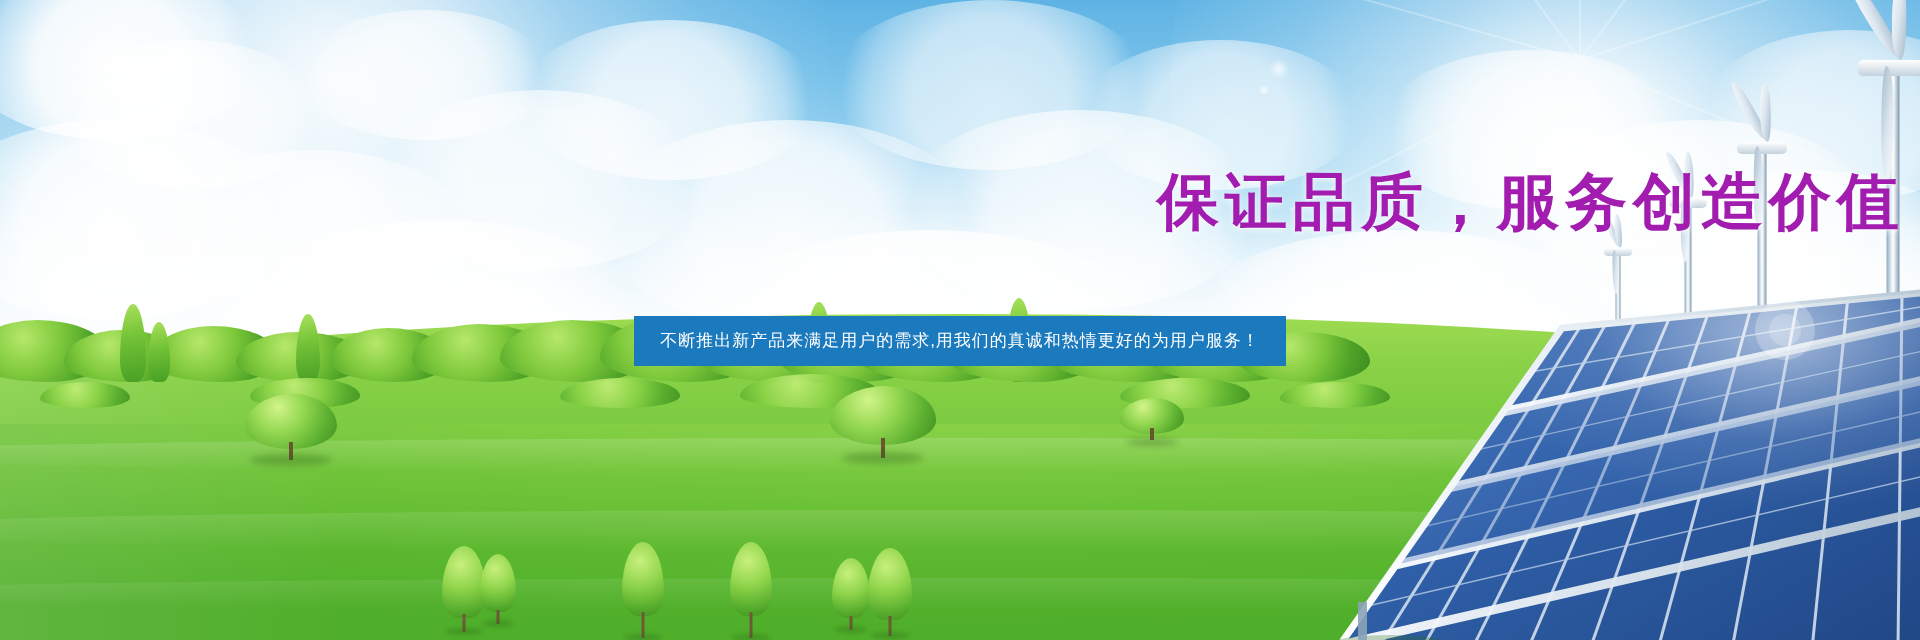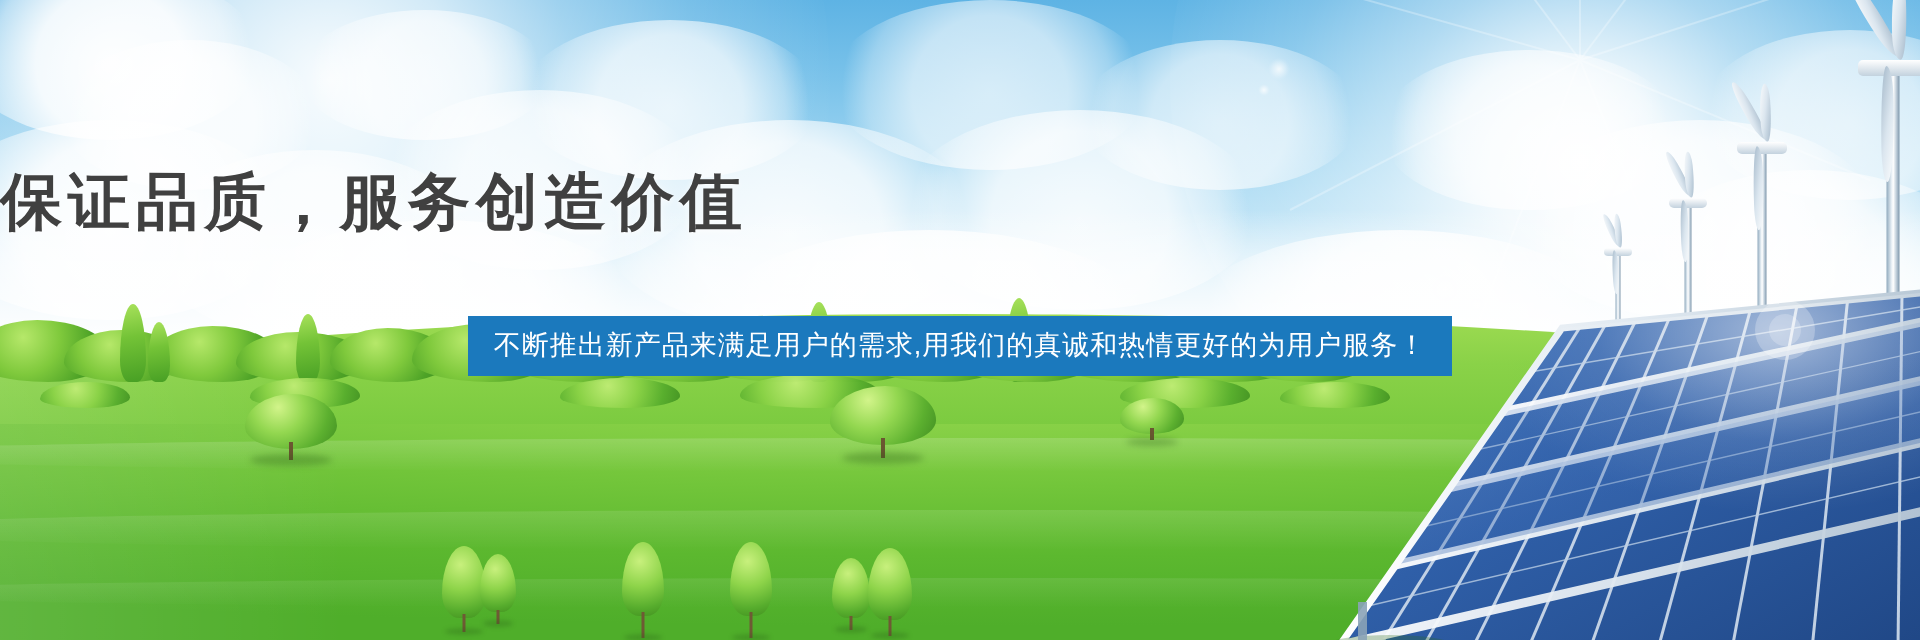--- a/index.html
+++ b/index.html
@@ -196,38 +196,38 @@
     position:absolute;
     right:-30px;bottom:-10px;
     width:760px;height:400px;
     pointer-events:none;
   }
 
   
   .headline{
     position:absolute;
     left:0;right:15px;top:160px;
-    text-align:left;
+    text-align:right;
     font-family:"Liberation Sans","DejaVu Sans",sans-serif;
     font-size:62px;
     font-weight:bold;
     letter-spacing:6px;
-    color:#404040;
+    color:#a21caf;
     text-shadow:0 1px 0 rgba(255,255,255,.55), 0 2px 7px rgba(255,255,255,.75);
     white-space:nowrap;
   }
   .subbar-wrap{
     position:absolute;left:0;right:0;top:316px;
     text-align:center;
   }
   .subbar{
     display:inline-block;
     background:#1b79bd;
     color:#ffffff;
-    font-size:27px;
+    font-size:17px;
     letter-spacing:1px;
     line-height:1;
     padding:16px 26px 17px 26px;
     white-space:nowrap;
   }
 </style>
 </head>
 <body>
 
 <div class="banner">

